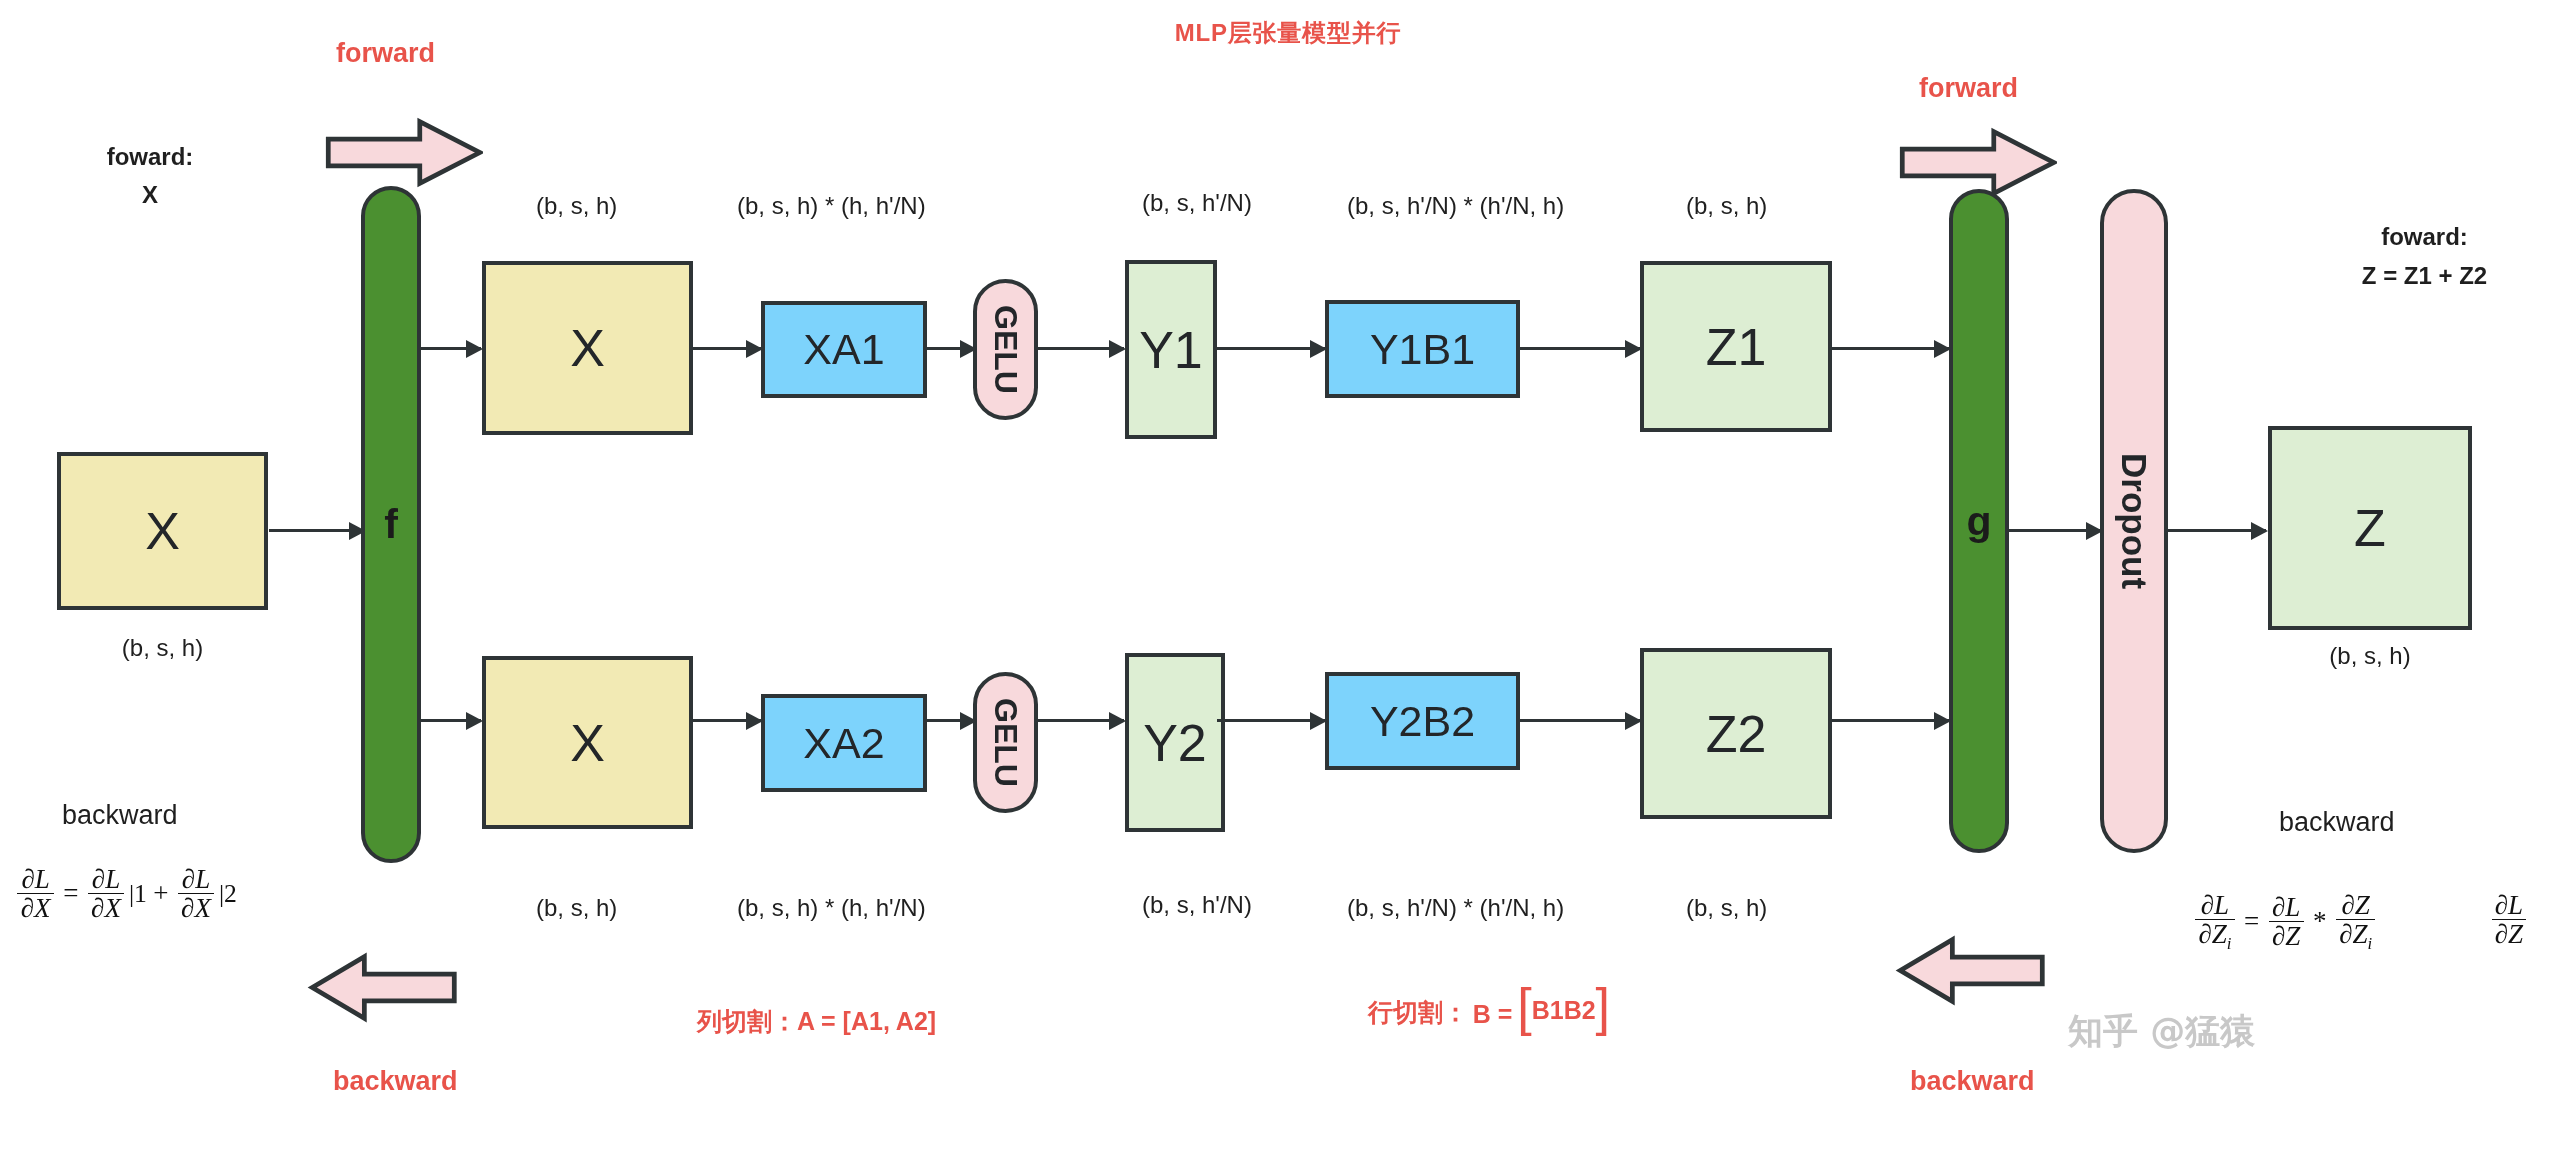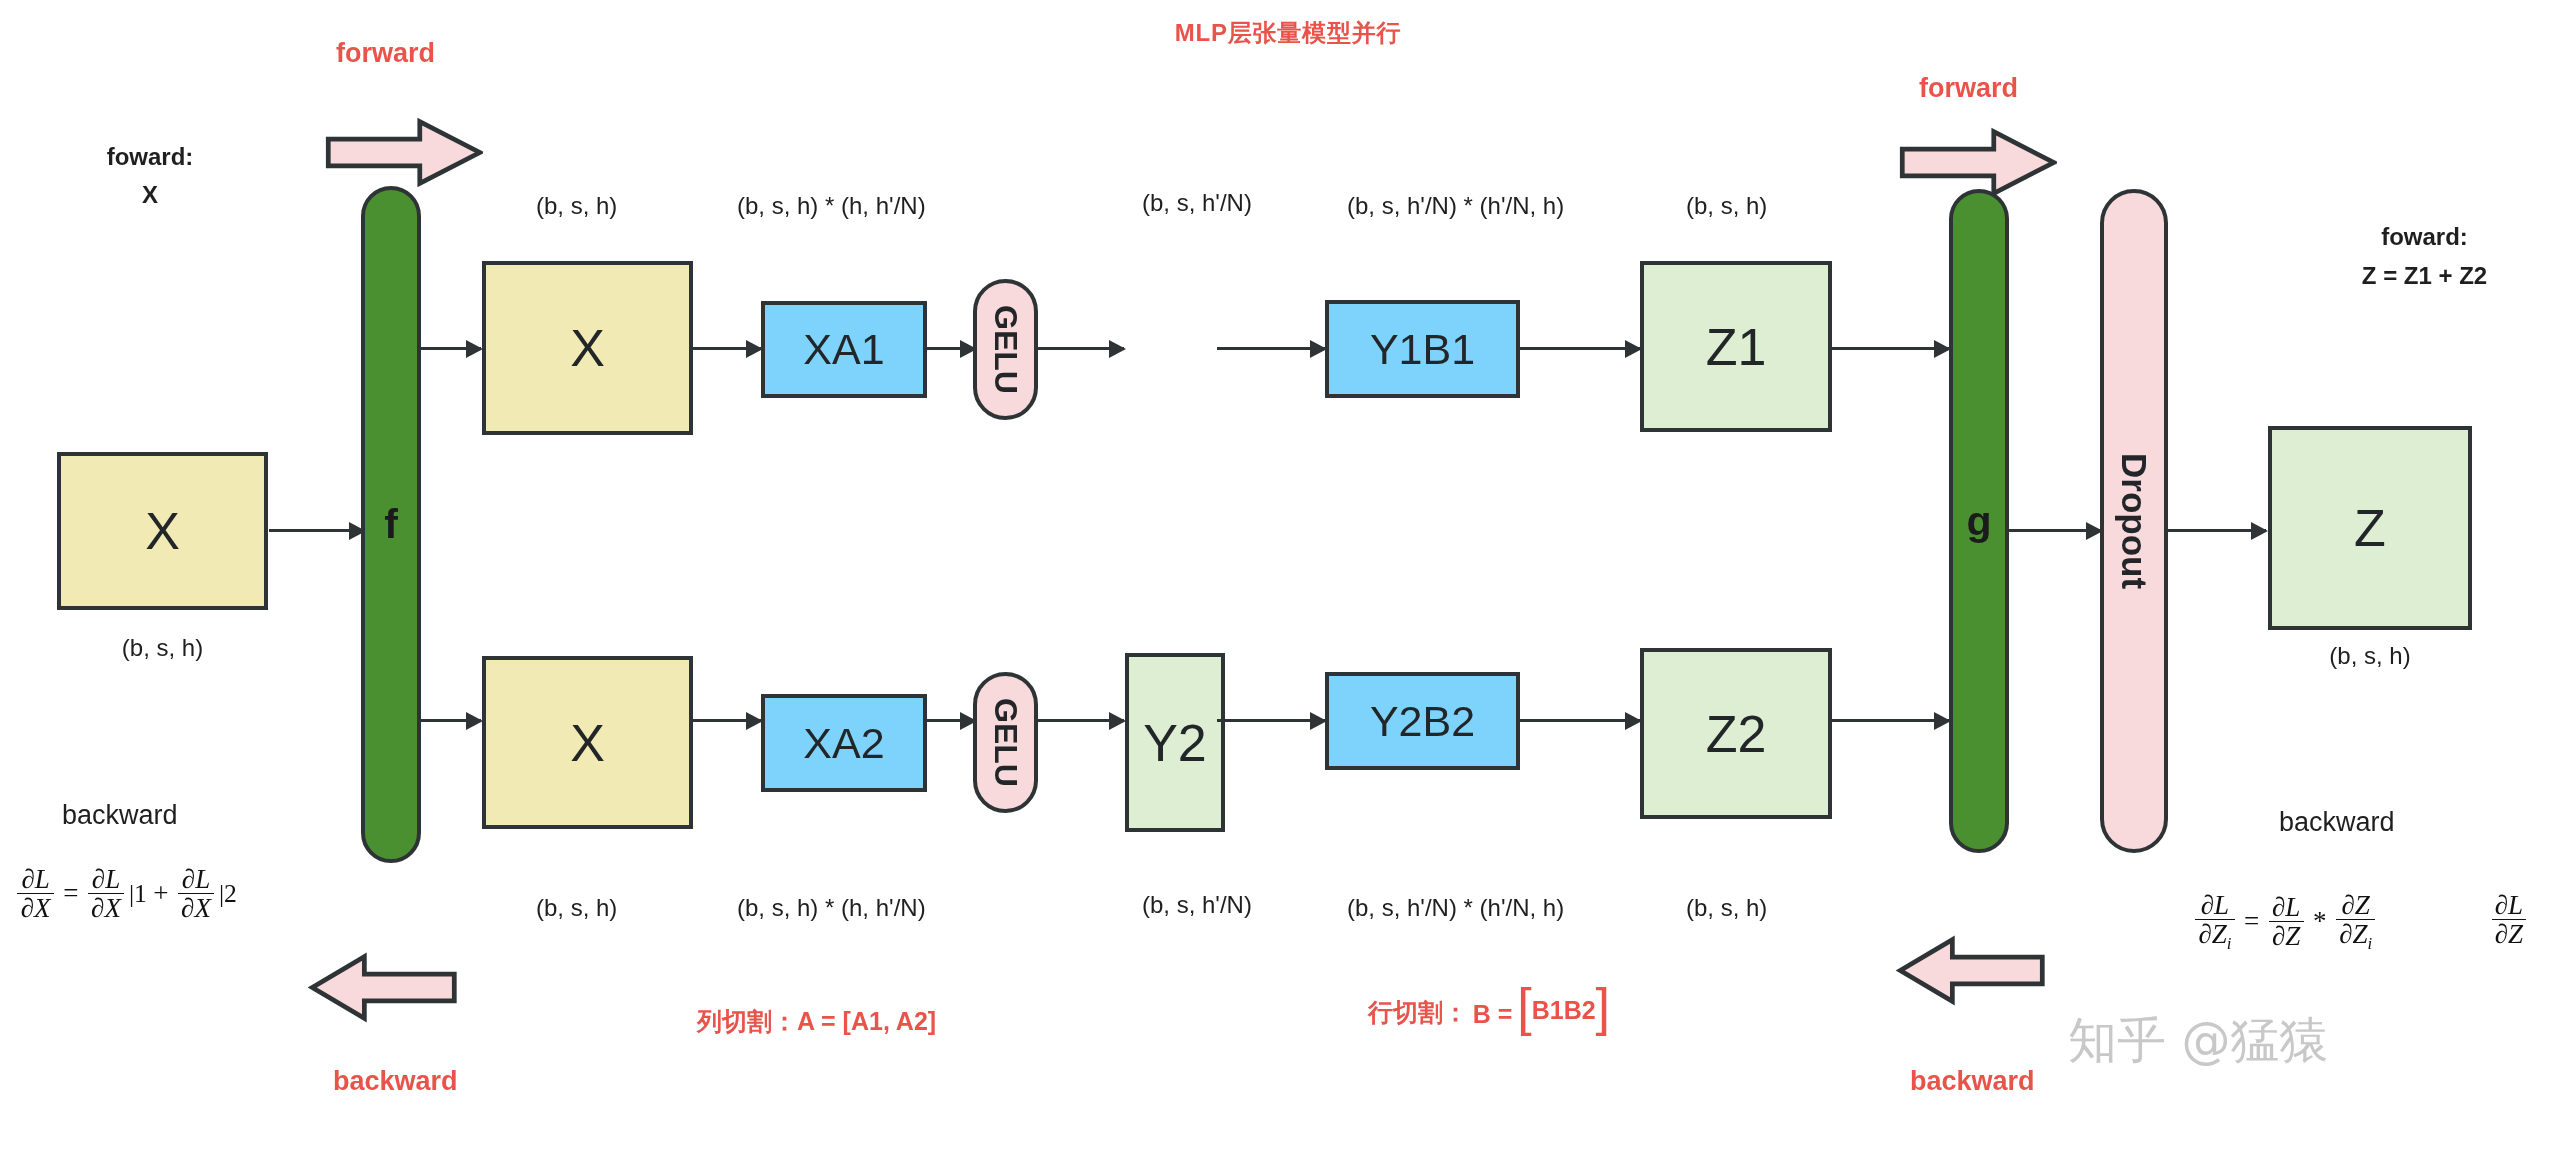--- a/index.html
+++ b/index.html
@@ -69,21 +69,21 @@
   .op{margin:0 6.3px;}
   .bar-suffix{font-size:0.95em;margin-left:1.6px;}
 
   
   .bracketgroup{display:inline-flex;align-items:flex-end;}
   .bracketgroup .brk{font-size:52px;line-height:.8;font-weight:400;}
   .bracketgroup .rows{display:inline-flex;line-height:1.45;}
 
   
   .watermark{
-    font-size:49px;color:#c8c8c8;font-weight:400;white-space:nowrap;
+    font-size:35px;color:#c8c8c8;font-weight:700;white-space:nowrap;
     font-family:"DejaVu Sans",sans-serif;
   }
 </style>
 </head>
 <body>
 
 <div id="stage">
 
   <div class="abs title">MLP层张量模型并行</div>
 
@@ -139,20 +139,23 @@
   <div class="abs box cyan" style="left:761px;top:301px;width:166px;height:97px;font-size:43px;">
     <span>XA1</span>
   </div>
   <div class="abs conn" style="left:927px;top:347px;width:48px;"></div>
 
   <div class="abs pill pink" style="left:973px;top:279px;width:65px;height:141px;">
     <span class="pill-label-v">GELU</span>
   </div>
   <div class="abs conn" style="left:1038px;top:347px;width:86px;"></div>
 
+  <div class="abs box green" style="left:1125px;top:260px;width:92px;height:179px;">
+    <span>Y1</span>
+  </div>
   <div class="abs conn" style="left:1217px;top:347px;width:108px;"></div>
 
   <div class="abs box cyan" style="left:1325px;top:300px;width:195px;height:98px;font-size:43px;">
     <span>Y1B1</span>
   </div>
   <div class="abs conn" style="left:1520px;top:347px;width:120px;"></div>
 
   <div class="abs box green" style="left:1640px;top:261px;width:192px;height:171px;">
     <span>Z1</span>
   </div>

